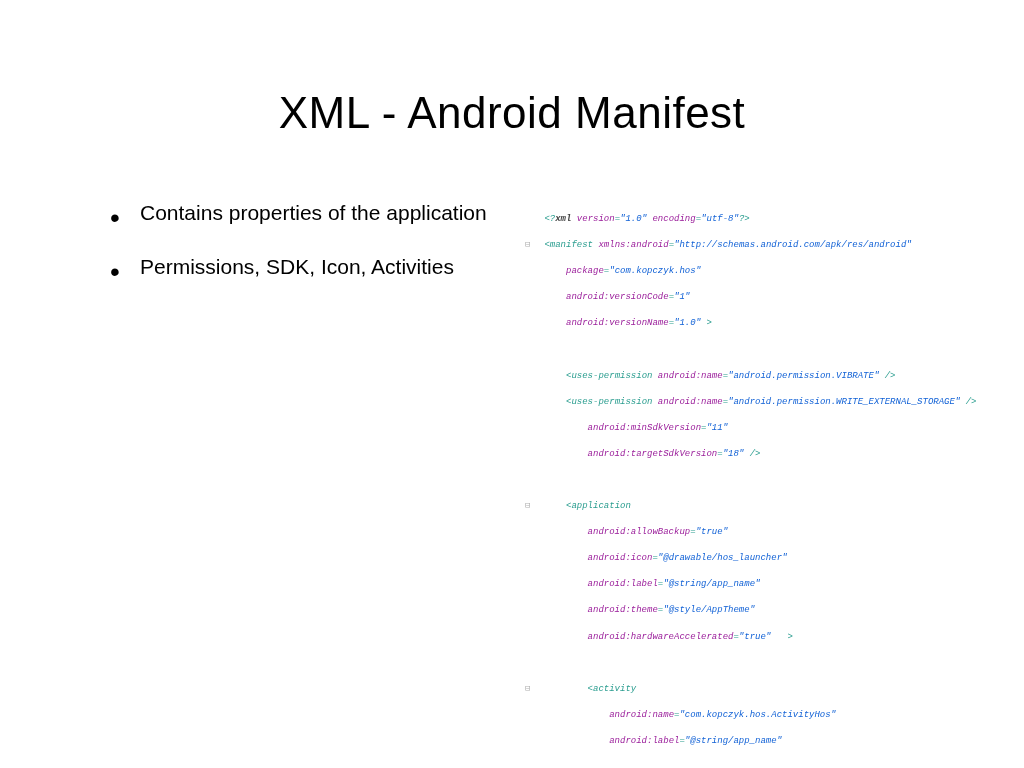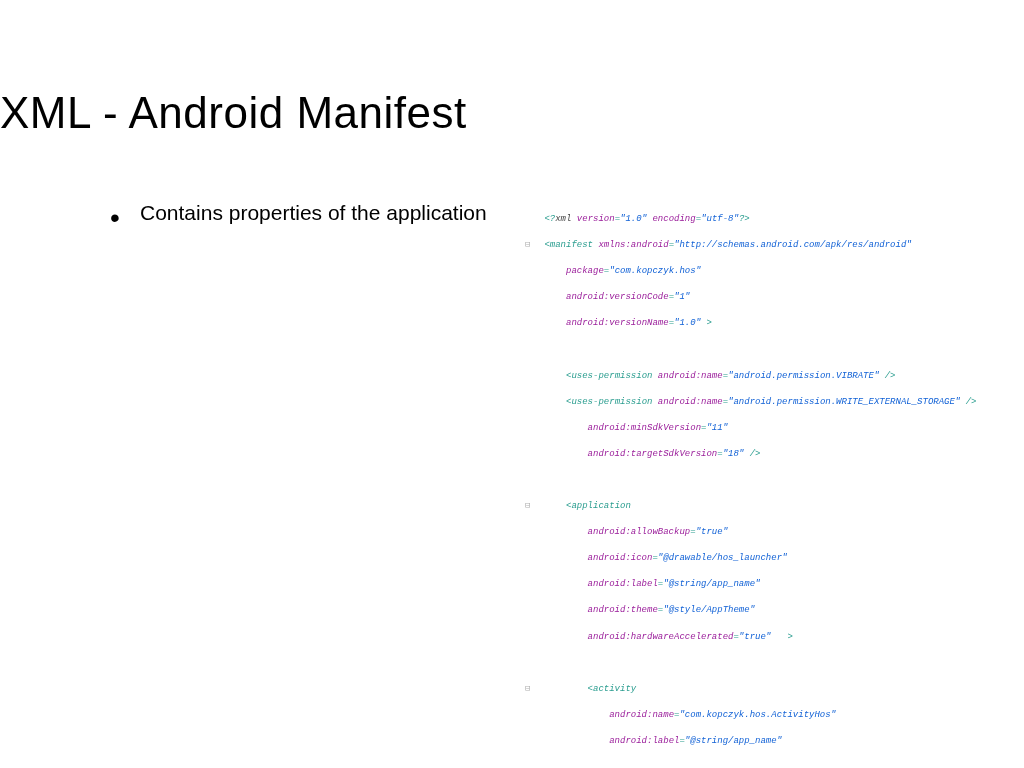--- a/index.html
+++ b/index.html
@@ -13,21 +13,21 @@
   .slide {
     position: relative;
     width: 1024px; height: 768px;
     padding: 0;
   }
   .title {
     position: absolute;
     top: 88px;
     left: 0;
     width: 1024px;
-    text-align: left;
+    text-align: center;
     font-size: 44px;
     font-weight: 400;
     letter-spacing: 0.5px;
   }
   .bullets {
     position: absolute;
     top: 200px;
     left: 110px;
     width: 400px;
     font-size: 21px;
@@ -65,38 +65,39 @@
     display: inline-block;
     width: 14px;
     color: #b0b0b0;
     font-style: normal;
     text-align: left;
   }
   .str   { color: #1262d6; }   
   .attr  { color: #9b1f9b; }   
   .elem  { color: #2a9d8f; }   
   .punct { color: #2a9d8f; }   
-  .pi    { color: #444; }      
+  .pi    { color: #444; font-weight: bold; }      
   .caption {
     position: absolute;
     top: 592px;
     left: 560px;
     font-size: 20px;
   }
 </style>
 </head>
 <body>
 
 <div class="slide">
 
   <div class="title">XML - Android Manifest</div>
 
   <div class="bullets">
     <ul>
       <li>Contains properties of the application</li>
+      <li>Permissions, SDK, Icon, Activities</li>
     </ul>
   </div>
 
   <div class="code-panel">
 <span class="line"><span class="gutter"> </span> <span class="punct">&lt;?</span><span class="pi">xml</span> <span class="attr">version</span><span class="punct">=</span><span class="str">"<span>1.0</span>"</span> <span class="attr">encoding</span><span class="punct">=</span><span class="str">"<span>utf-8</span>"</span><span class="punct">?&gt;</span></span>
 <span class="line"><span class="gutter">⊟</span> <span class="punct">&lt;</span><span class="elem">manifest</span> <span class="attr">xmlns:android</span><span class="punct">=</span><span class="str">"<span>http://schemas.android.com/apk/res/android</span>"</span></span>
 <span class="line"><span class="gutter"> </span>     <span class="attr">package</span><span class="punct">=</span><span class="str">"<span>com.kopczyk.hos</span>"</span></span>
 <span class="line"><span class="gutter"> </span>     <span class="attr">android:versionCode</span><span class="punct">=</span><span class="str">"<span>1</span>"</span></span>
 <span class="line"><span class="gutter"> </span>     <span class="attr">android:versionName</span><span class="punct">=</span><span class="str">"<span>1.0</span>"</span> <span class="punct">&gt;</span></span>
 <span class="line"><span class="gutter"> </span> </span>

